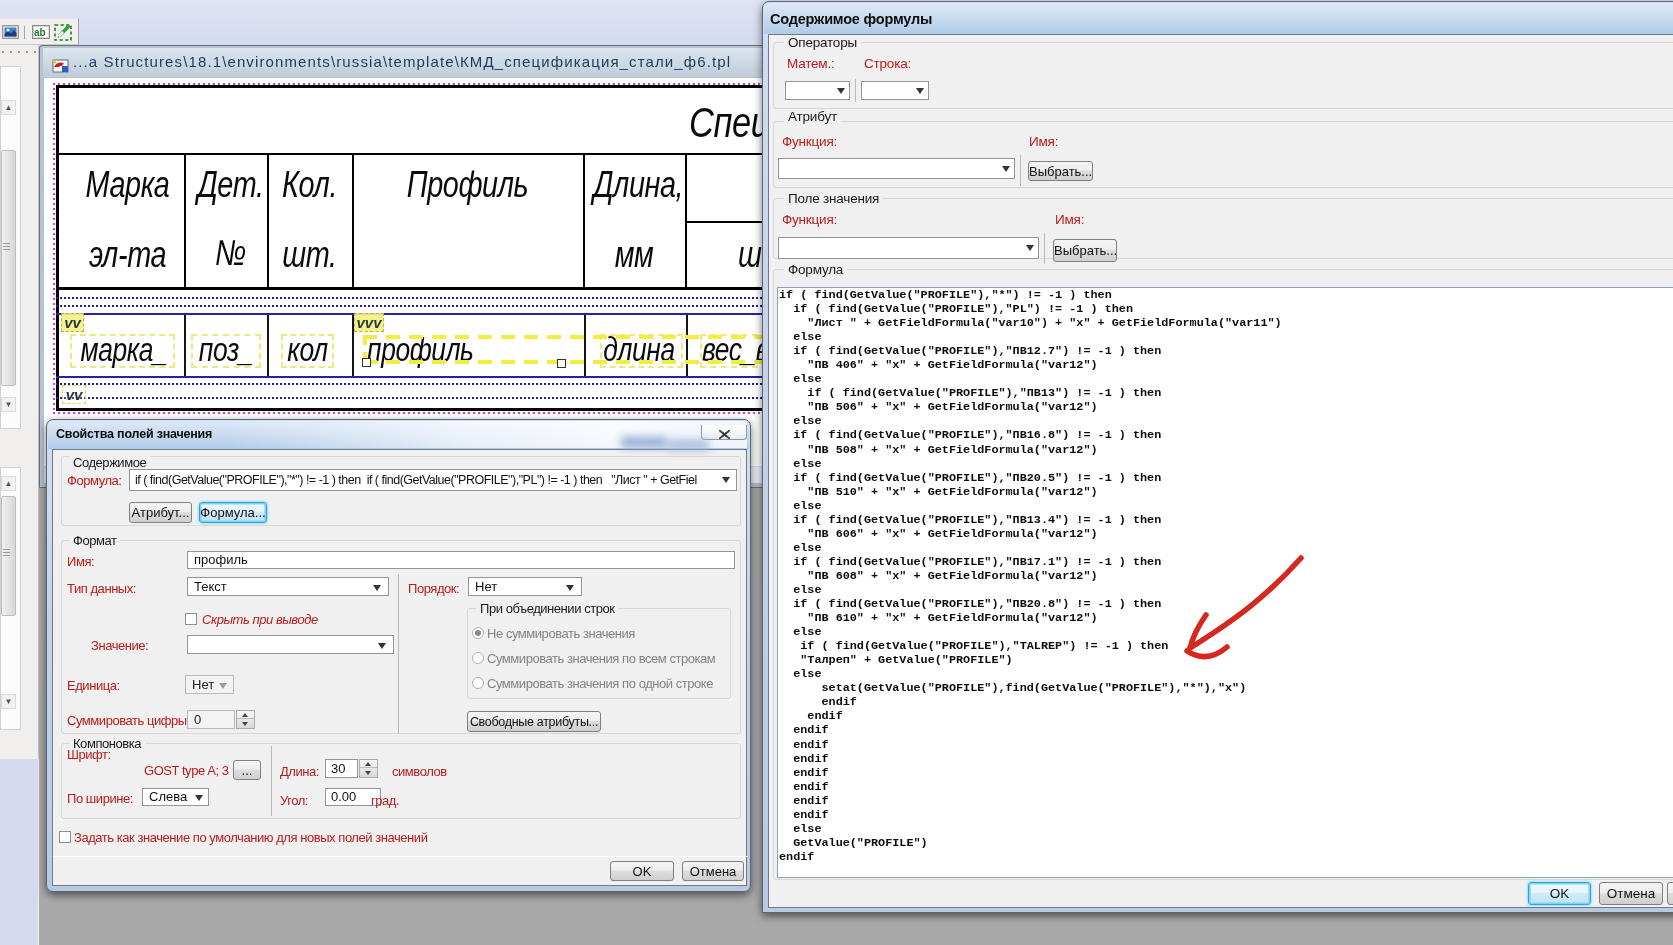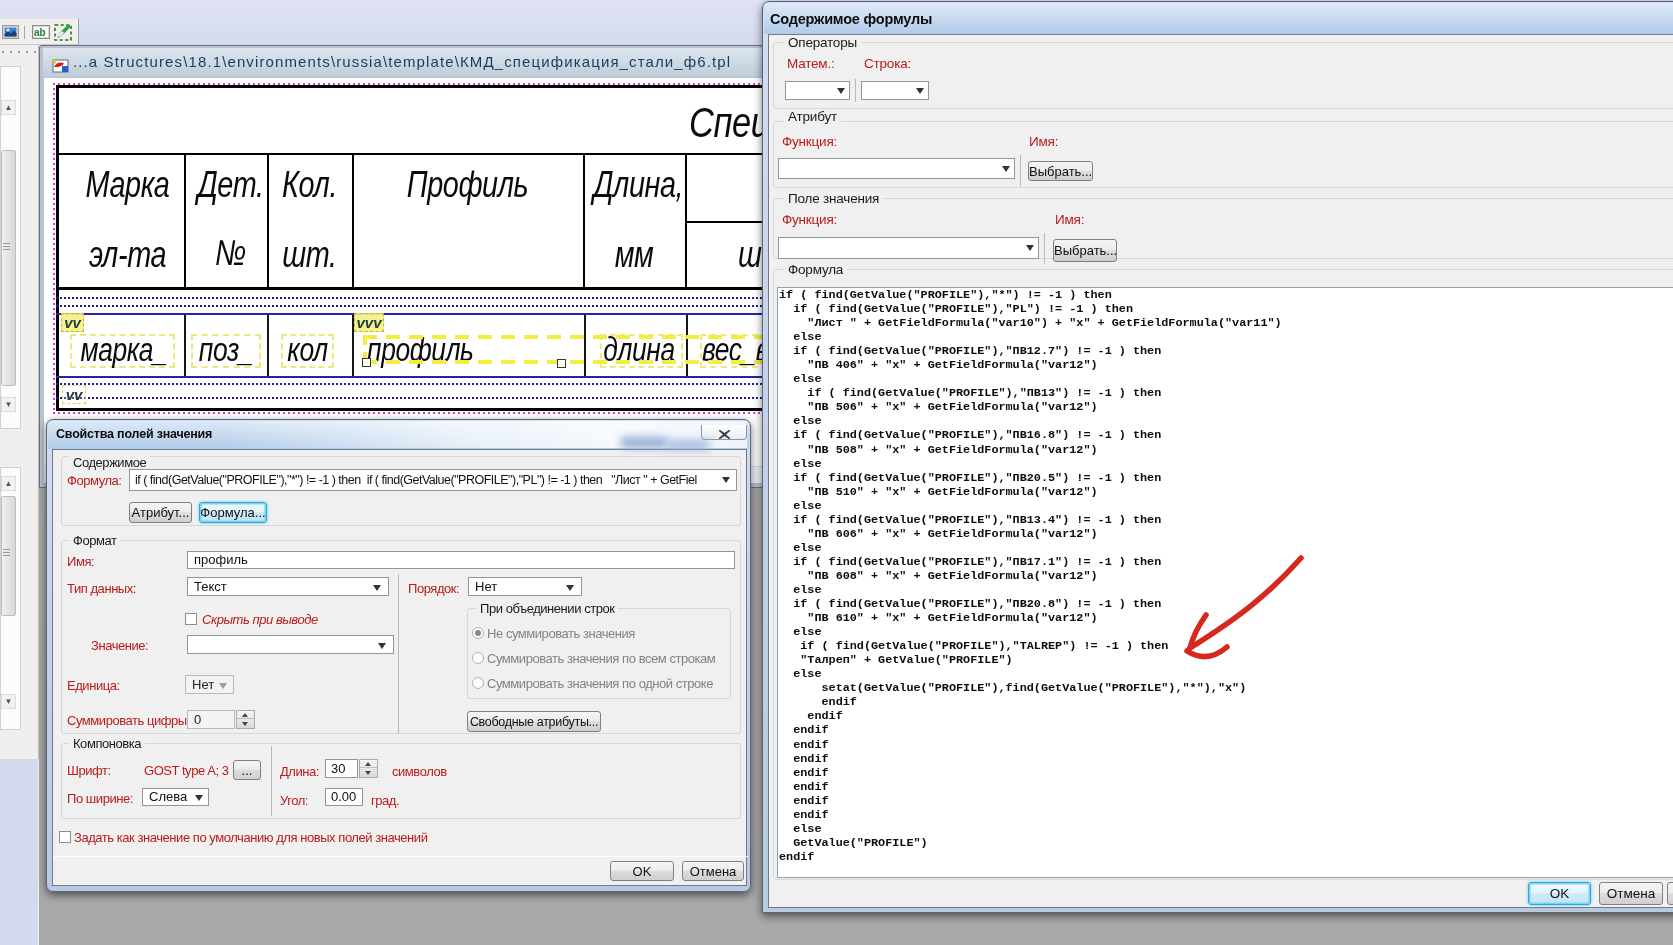--- a/index.html
+++ b/index.html
@@ -269,40 +269,40 @@
       <div class="abs radio rsel" style="left:419px;top:177px;"></div>
       <div class="abs lbldis" style="left:434px;top:176px;">Не суммировать значения</div>
       <div class="abs radio" style="left:419px;top:202px;"></div>
       <div class="abs lbldis" style="left:434px;top:201px;">Суммировать значения по всем строкам</div>
       <div class="abs radio" style="left:419px;top:227px;"></div>
       <div class="abs lbldis" style="left:434px;top:226px;">Суммировать значения по одной строке</div>
       <button class="abs btn" style="left:414px;top:261px;width:134px;height:21px;font-size:12.5px;letter-spacing:-0.3px;">Свободные атрибуты...</button>
 
       <div class="abs grp" style="left:8px;top:293px;width:680px;height:76px;"></div>
       <div class="abs glabel" style="left:16px;top:286px;">Компоновка</div>
-      <div class="abs lbl" style="left:14px;top:313px;">Шрифт:</div>
+      <div class="abs lbl" style="left:14px;top:297px;">Шрифт:</div>
       <div class="abs lbl" style="left:91px;top:313px;">GOST type A; 3</div>
       <button class="abs btn" style="left:180px;top:310px;width:28px;height:20px;">...</button>
       <div class="abs lbl" style="left:14px;top:341px;">По ширине:</div>
       <div class="abs field" style="left:89px;top:338px;width:67px;height:18px;line-height:16px;padding-left:6px;">Слева</div>
       <div class="abs carrow" style="left:142px;top:345px;"></div>
       <div class="abs vsep" style="left:218px;top:296px;height:70px;"></div>
       <div class="abs lbl" style="left:227px;top:314px;">Длина:</div>
       <div class="abs field" style="left:272px;top:309px;width:33px;height:19px;line-height:17px;padding-left:5px;">30</div>
       <div class="abs spin" style="left:306px;top:309px;height:19px;">
         <div class="sp-up">
             <div class="spt u"></div>
           </div>
           <div class="sp-dn">
             <div class="spt d"></div>
           </div>
       </div>
       <div class="abs lbl" style="left:339px;top:314px;">символов</div>
       <div class="abs lbl" style="left:227px;top:343px;">Угол:</div>
-      <div class="abs field" style="left:272px;top:338px;width:38px;height:18px;line-height:16px;padding-left:5px;">0.00</div>
+      <div class="abs field" style="left:272px;top:338px;width:56px;height:18px;line-height:16px;padding-left:5px;">0.00</div>
       <div class="abs lbl" style="left:318px;top:343px;">град.</div>
 
       <div class="abs cb" style="left:6px;top:381px;"></div>
       <div class="abs lbl" style="left:21px;top:380px;">Задать как значение по умолчанию для новых полей значений</div>
       <div class="abs hsep" style="left:0px;top:406px;width:695px;"></div>
       <button class="abs btn" style="left:557px;top:411px;width:64px;height:20px;">OK</button>
       <button class="abs btn" style="left:629px;top:411px;width:62px;height:20px;">Отмена</button>
     </div>
 
     <div class="abs" style="left:574px;top:17px;width:46px;height:11px;background:#8fa9d2;filter:blur(4px);opacity:.95;"></div>

